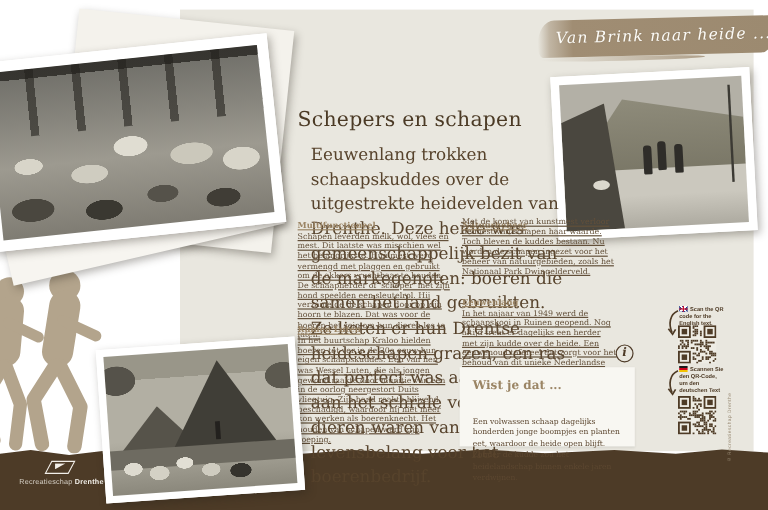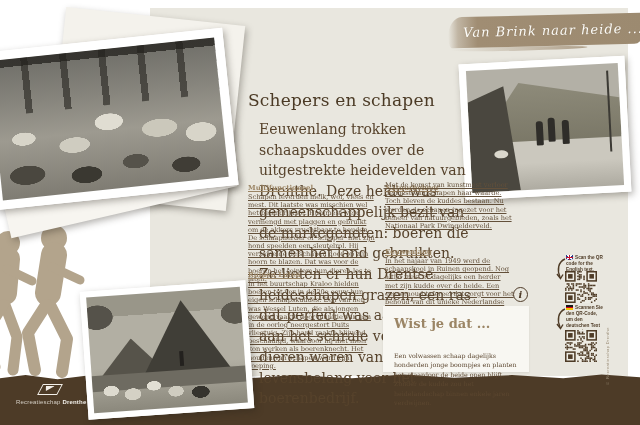--- a/index.html
+++ b/index.html
@@ -57,21 +57,21 @@
   .h-multi{top:184px;} .b-multi{top:193px;}
   .h-herder{top:271px;} .b-herder{top:280px;}
   .h-natuur{top:184px;} .b-natuur{top:181px;}
   .h-kooi{top:248px;}   .b-kooi{top:257px;}
   
   .factbox{
     position:absolute;left:383px;top:306px;width:146px;height:66px;z-index:5;
     background:#f8f7f2;box-sizing:border-box;padding:10px 10px 0 11px;
     box-shadow:0 1px 2px rgba(0,0,0,.08);
   }
-  .factbox .fb-head{font-size:13px;font-weight:bold;color:#9b8565;margin-bottom:20px;}
+  .factbox .fb-head{font-size:10px;font-weight:bold;color:#9b8565;margin-bottom:20px;}
   .factbox .fb-body{font-size:6.3px;line-height:1.5;color:#5c4730;}
   .info-icon{
     position:absolute;left:513px;top:287px;width:15px;height:15px;z-index:6;
     border:1.6px solid #4e3b28;border-radius:50%;box-sizing:border-box;
     display:flex;align-items:center;justify-content:center;
     color:#4e3b28;font-style:italic;font-weight:bold;font-size:10px;
     font-family:"DejaVu Serif", serif;background:#e9e7df;
   }
   
   .qr-label{

